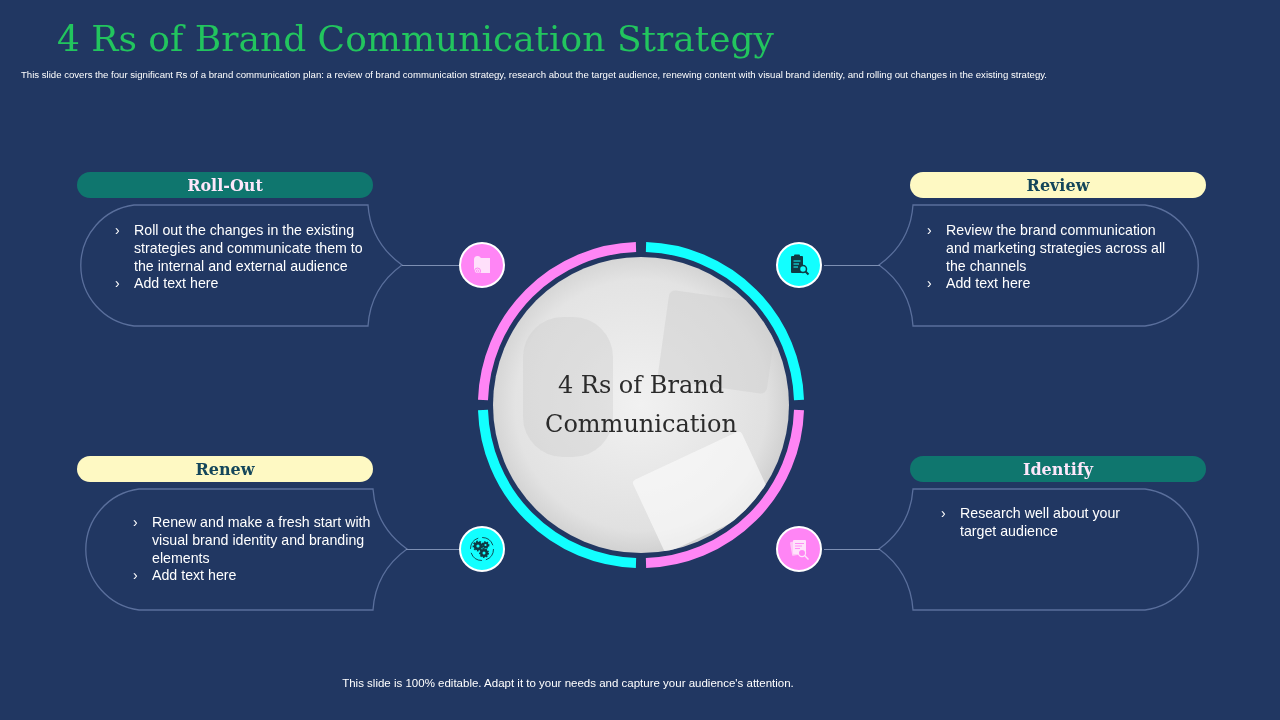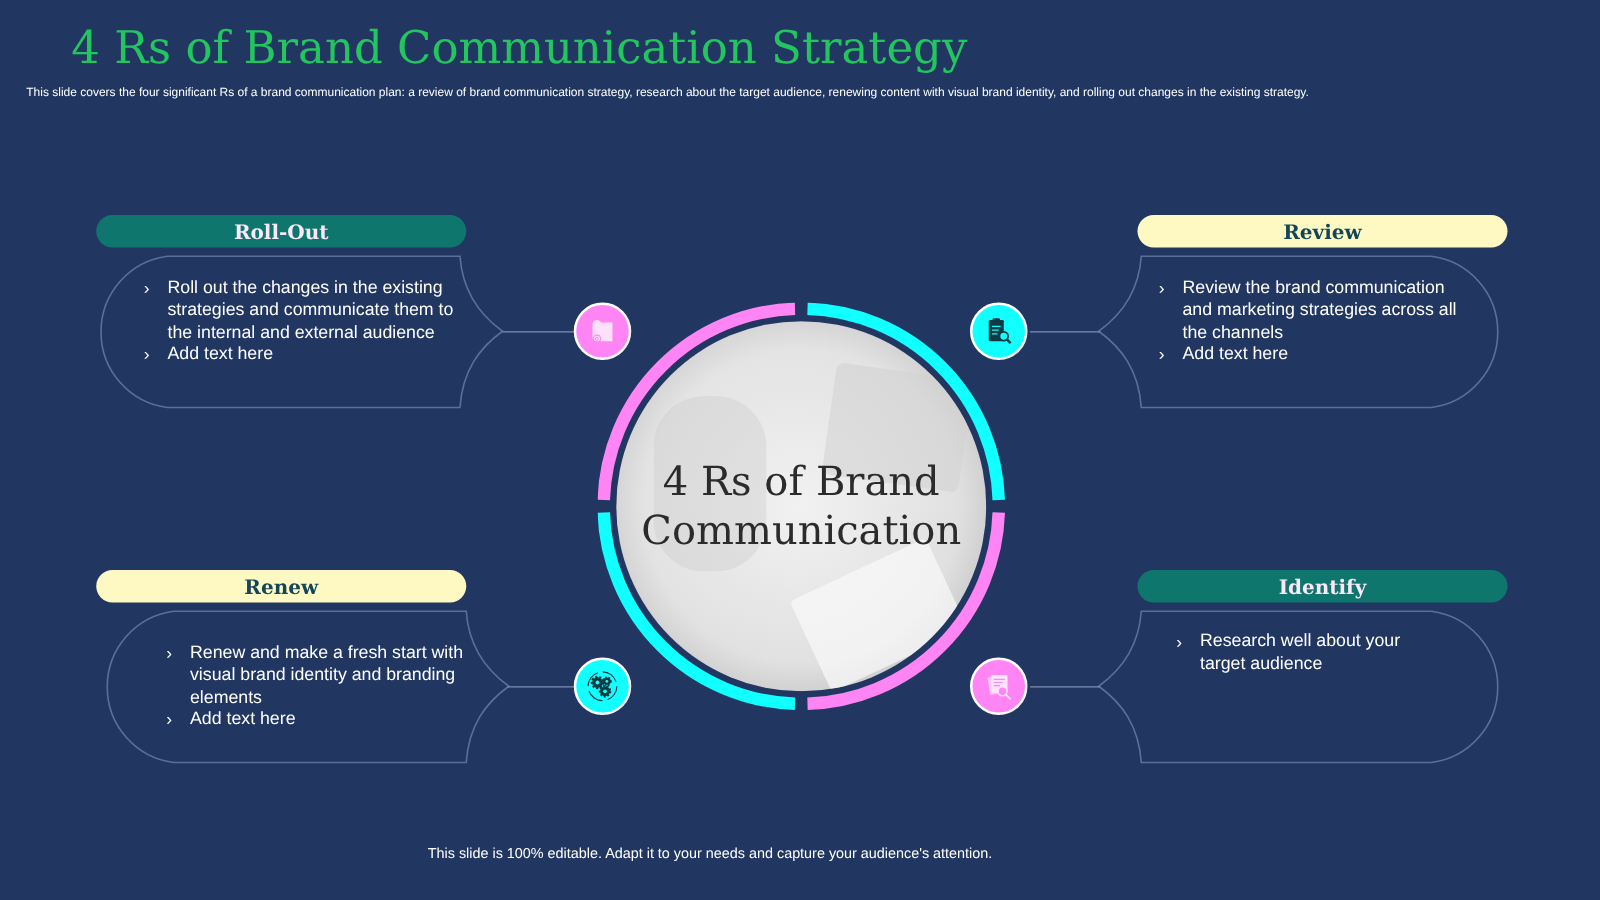--- a/index.html
+++ b/index.html
@@ -68,21 +68,21 @@
     position: absolute; left: 150px; top: 195px; width: 120px; height: 80px;
     background: rgba(250,250,250,0.7); transform: rotate(-25deg); border-radius: 4px;
   }
   .center-photo .shade3 {
     position: absolute; left: 30px; top: 60px; width: 90px; height: 140px;
     background: rgba(200,200,200,0.35); border-radius: 40px;
   }
   .center-text {
     position: absolute; left: 0; top: 124px; width: 326px; text-align: center;
     font-family: "DejaVu Serif", "Liberation Serif", serif;
-    font-size: 32px; line-height: 39px; color: #2b2b2b;
+    font-size: 24px; line-height: 39px; color: #2b2b2b;
   }
 </style>
 </head>
 <body>
 
 <div class="title">4 Rs of Brand Communication Strategy</div>
 <div class="subtitle">This slide covers the four significant Rs of a brand communication plan:  a review of brand communication strategy, research about the target audience, renewing content with visual brand identity, and rolling out changes in the existing strategy.</div>
 
 <div class="pill pink" style="left:77px; top:172px;">
   <span>Roll-Out</span>

